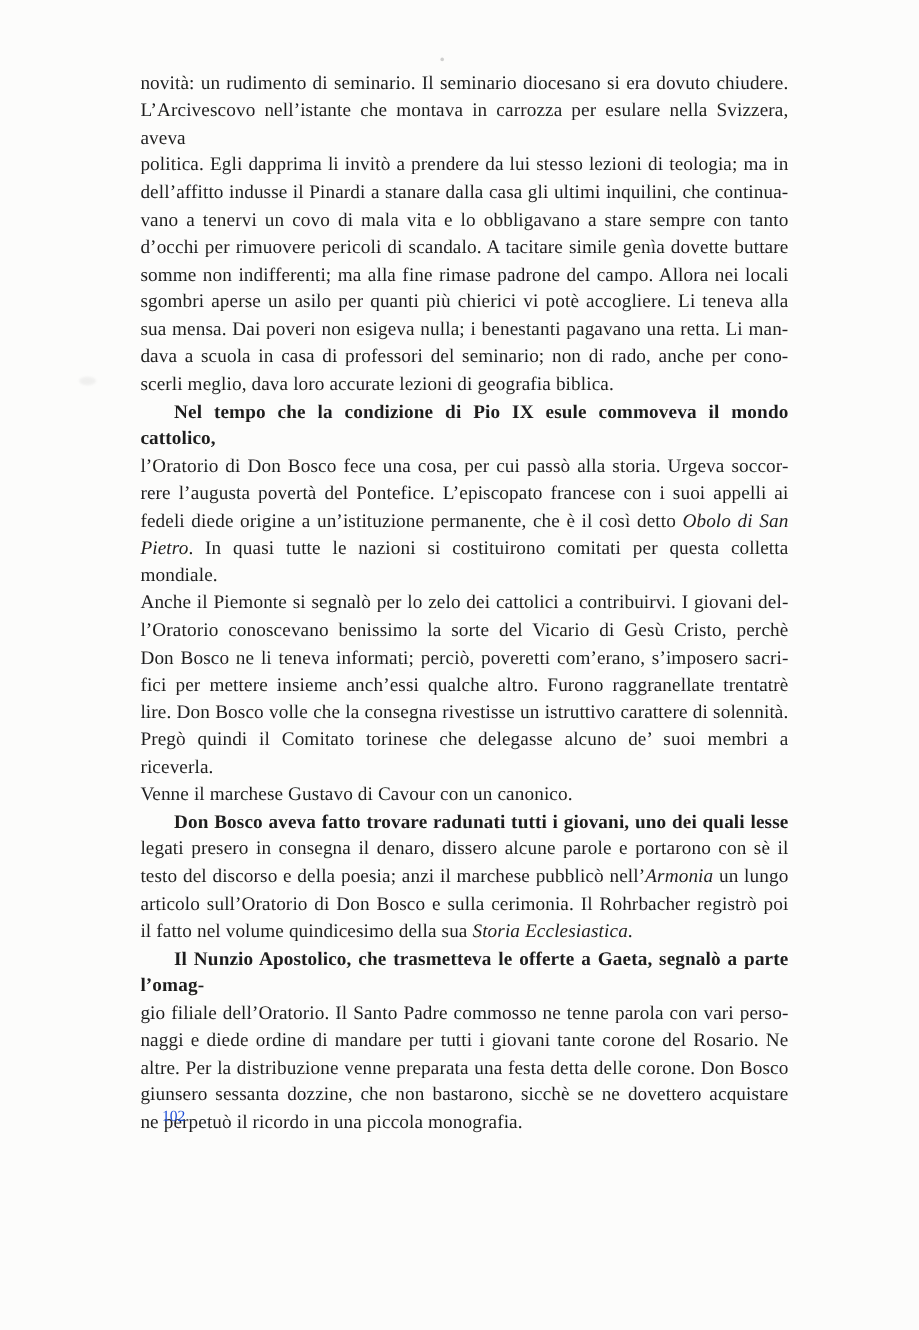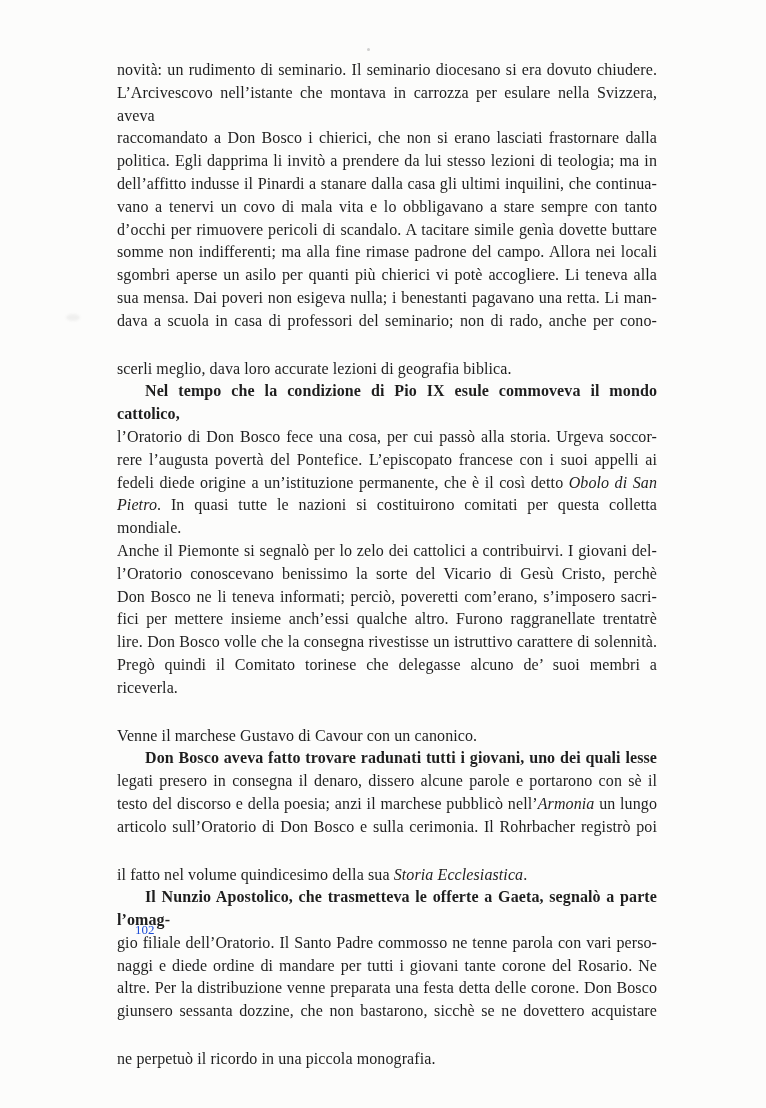--- a/index.html
+++ b/index.html
@@ -34,21 +34,20 @@
     margin: 0;
     padding: 0;
   }
   .line {
     text-align: justify;
     text-align-last: justify;
     white-space: normal;
   }
   .line.last {
     text-align-last: left;
-    margin-top: 25px;
   }
   .line.indent {
     text-indent: 28px;
     font-weight: bold;
   }
   .line i {
     font-style: italic;
   }
   .page-number {
     position: absolute;
@@ -84,21 +83,20 @@
 </head>
 <body style="background: rgb(252, 252, 251);">
 
 <div class="page">
   <div class="artifact-dot"></div>
   <div class="artifact-smudge"></div>
   <div class="text-block" style="color: rgb(30, 30, 30);">
       <div class="para">
         <div class="line"><span>novità: un rudimento di seminario. Il seminario diocesano si era dovuto chiudere.</span></div>
         <div class="line"><span>L’Arcivescovo nell’istante che montava in carrozza per esulare nella Svizzera, aveva</span></div>
-        <div class="line"><span>raccomandato a Don Bosco i chierici, che non si erano lasciati frastornare dalla</span></div>
         <div class="line"><span>politica. Egli dapprima li invitò a prendere da lui stesso lezioni di teologia; ma in</span></div>
         <div class="line"><span>dell’affitto indusse il Pinardi a stanare dalla casa gli ultimi inquilini, che continua-</span></div>
         <div class="line"><span>vano a tenervi un covo di mala vita e lo obbligavano a stare sempre con tanto</span></div>
         <div class="line"><span>d’occhi per rimuovere pericoli di scandalo. A tacitare simile genìa dovette buttare</span></div>
         <div class="line"><span>somme non indifferenti; ma alla fine rimase padrone del campo. Allora nei locali</span></div>
         <div class="line"><span>sgombri aperse un asilo per quanti più chierici vi potè accogliere. Li teneva alla</span></div>
         <div class="line"><span>sua mensa. Dai poveri non esigeva nulla; i benestanti pagavano una retta. Li man-</span></div>
         <div class="line"><span>dava a scuola in casa di professori del seminario; non di rado, anche per cono-</span></div>
         <div class="line last"><span>scerli meglio, dava loro accurate lezioni di geografia biblica.</span></div>
       </div>

